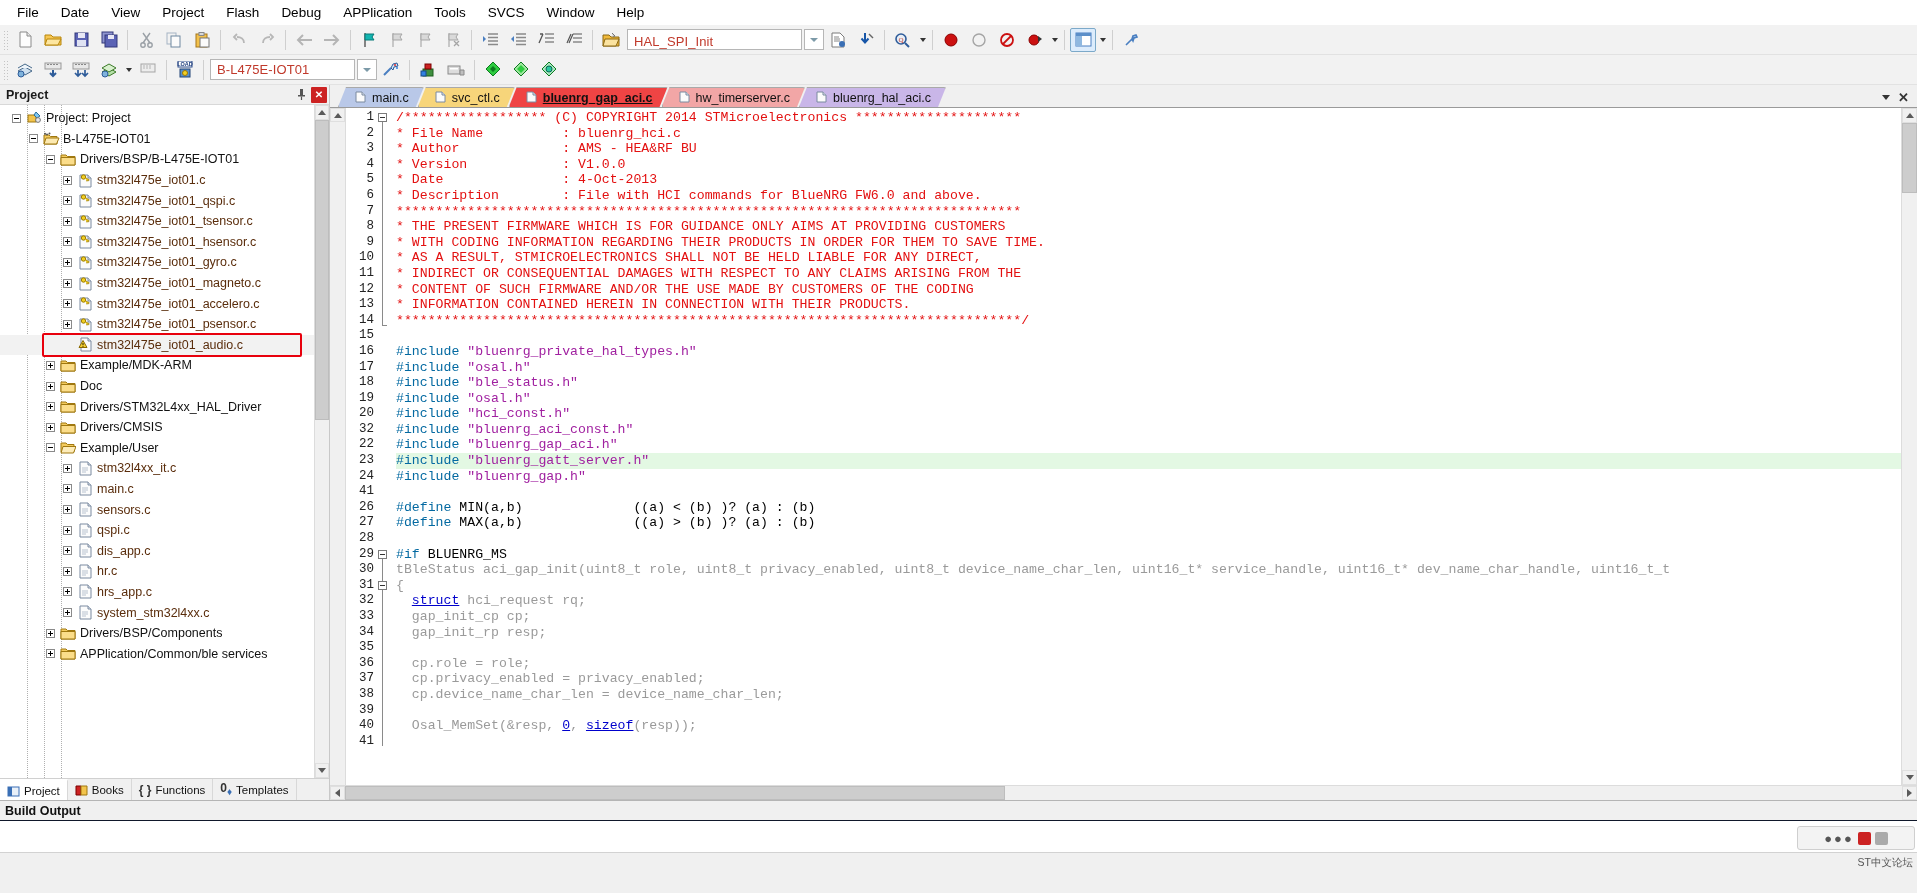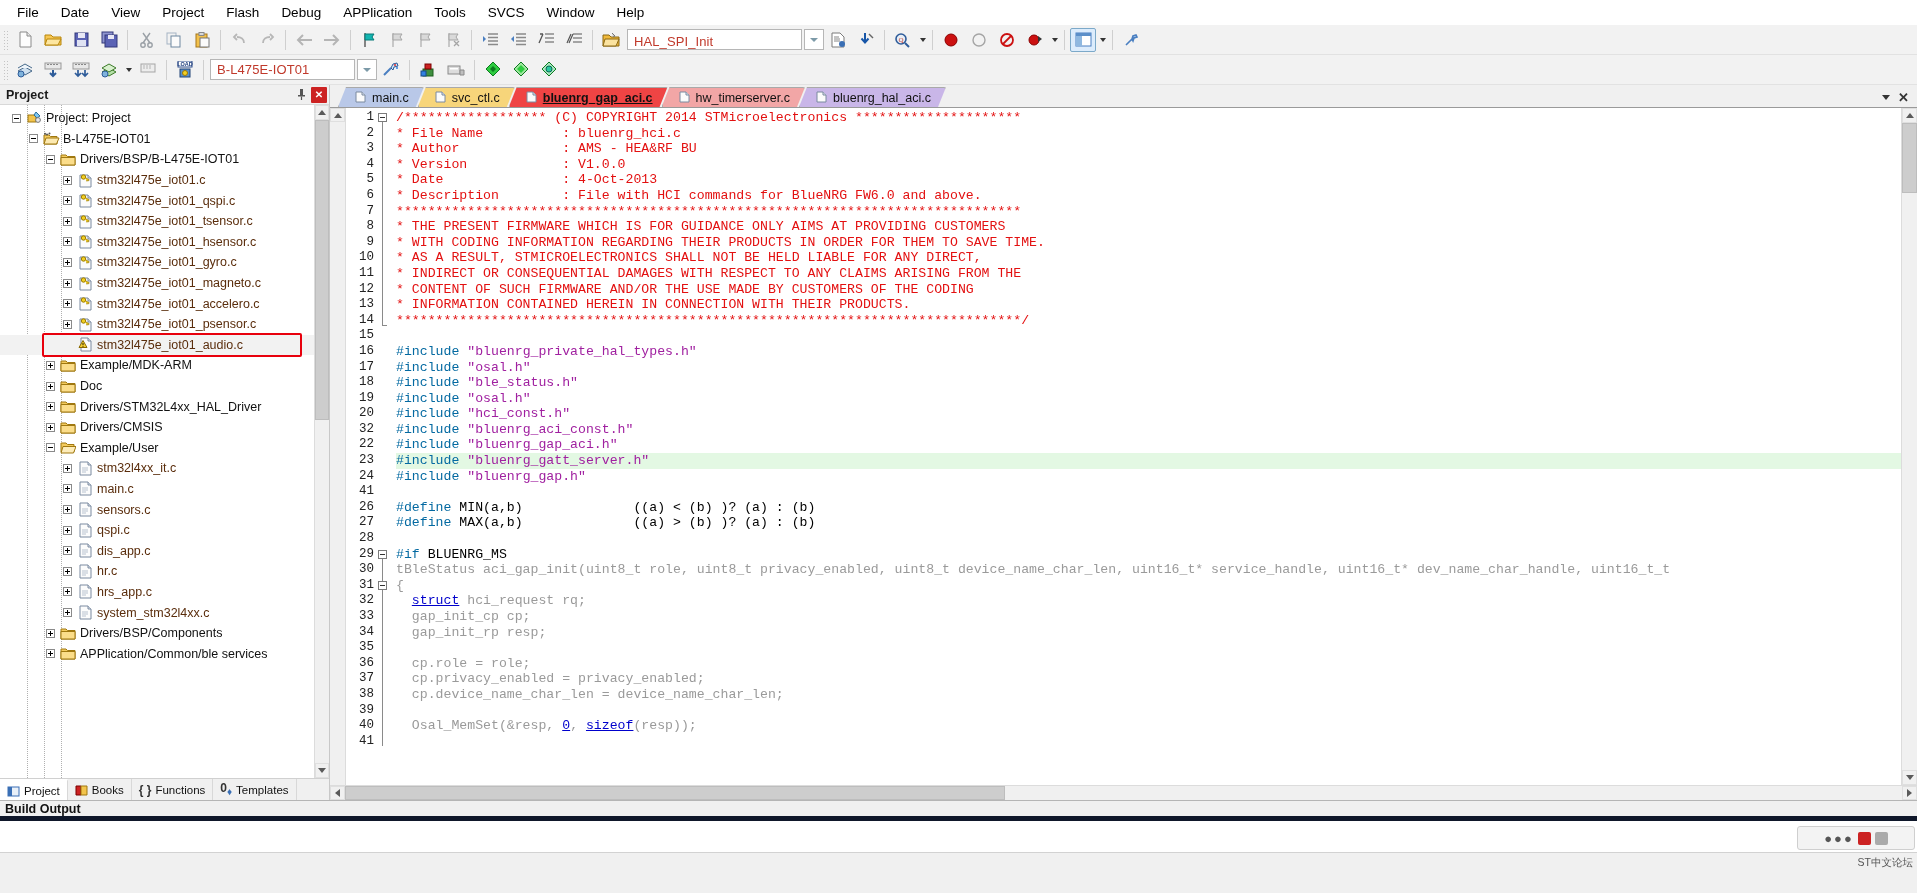--- a/index.html
+++ b/index.html
@@ -164,21 +164,21 @@
   .hsb { height: 15px; background:#f0f0f0; border-top:1px solid #dcdcdc; display:flex; }
   .hsb .ar { width:15px; background:#f0f0f0; border:1px solid #dfdfdf; display:flex; align-items:center; justify-content:center;}
   .hsb .ar.lf:after { content:""; border-top:4px solid transparent; border-bottom:4px solid transparent; border-right:5px solid #5a5a5a;}
   .hsb .ar.rt:after { content:""; border-top:4px solid transparent; border-bottom:4px solid transparent; border-left:5px solid #5a5a5a;}
   .hsb .thumb { background:#cdcdcd; border:1px solid #bdbdbd;}
   .hsb .track { background:#f0f0f0;}
 
   
   .buildpane { height: 52px; min-height:52px; display:flex; flex-direction:column; border-top:1px solid #b5b5b5; background:#fff;}
   .bp-title { height:20px; display:flex; align-items:center; background:#f0f0f0; padding-left:5px;
-              font-size:12.5px; font-weight:bold; color:#111; border-bottom:5px solid #0f172a;}
+              font-size:12.5px; font-weight:bold; color:#111; border-bottom:1px solid #0f172a;}
   .bp-body { flex:1; background:#ffffff; }
 
   
   .statusbar { height:20px; min-height:20px; background:#f0f0f0; border-top:1px solid #d2d2d2;
                display:flex; align-items:center; font-size:11.5px; color:#333; padding:0 6px;}
   .ime-bar { position:absolute; right:2px; bottom:22px; width:118px; height:24px;
              background:#f3f3f3; border:1px solid #cfcfcf; border-radius:3px;
              display:flex; align-items:center; justify-content:center; gap:4px;}
   .ime-tag { position:absolute; right:4px; bottom:2px; font-size:10.5px; color:#555; }
 </style>

